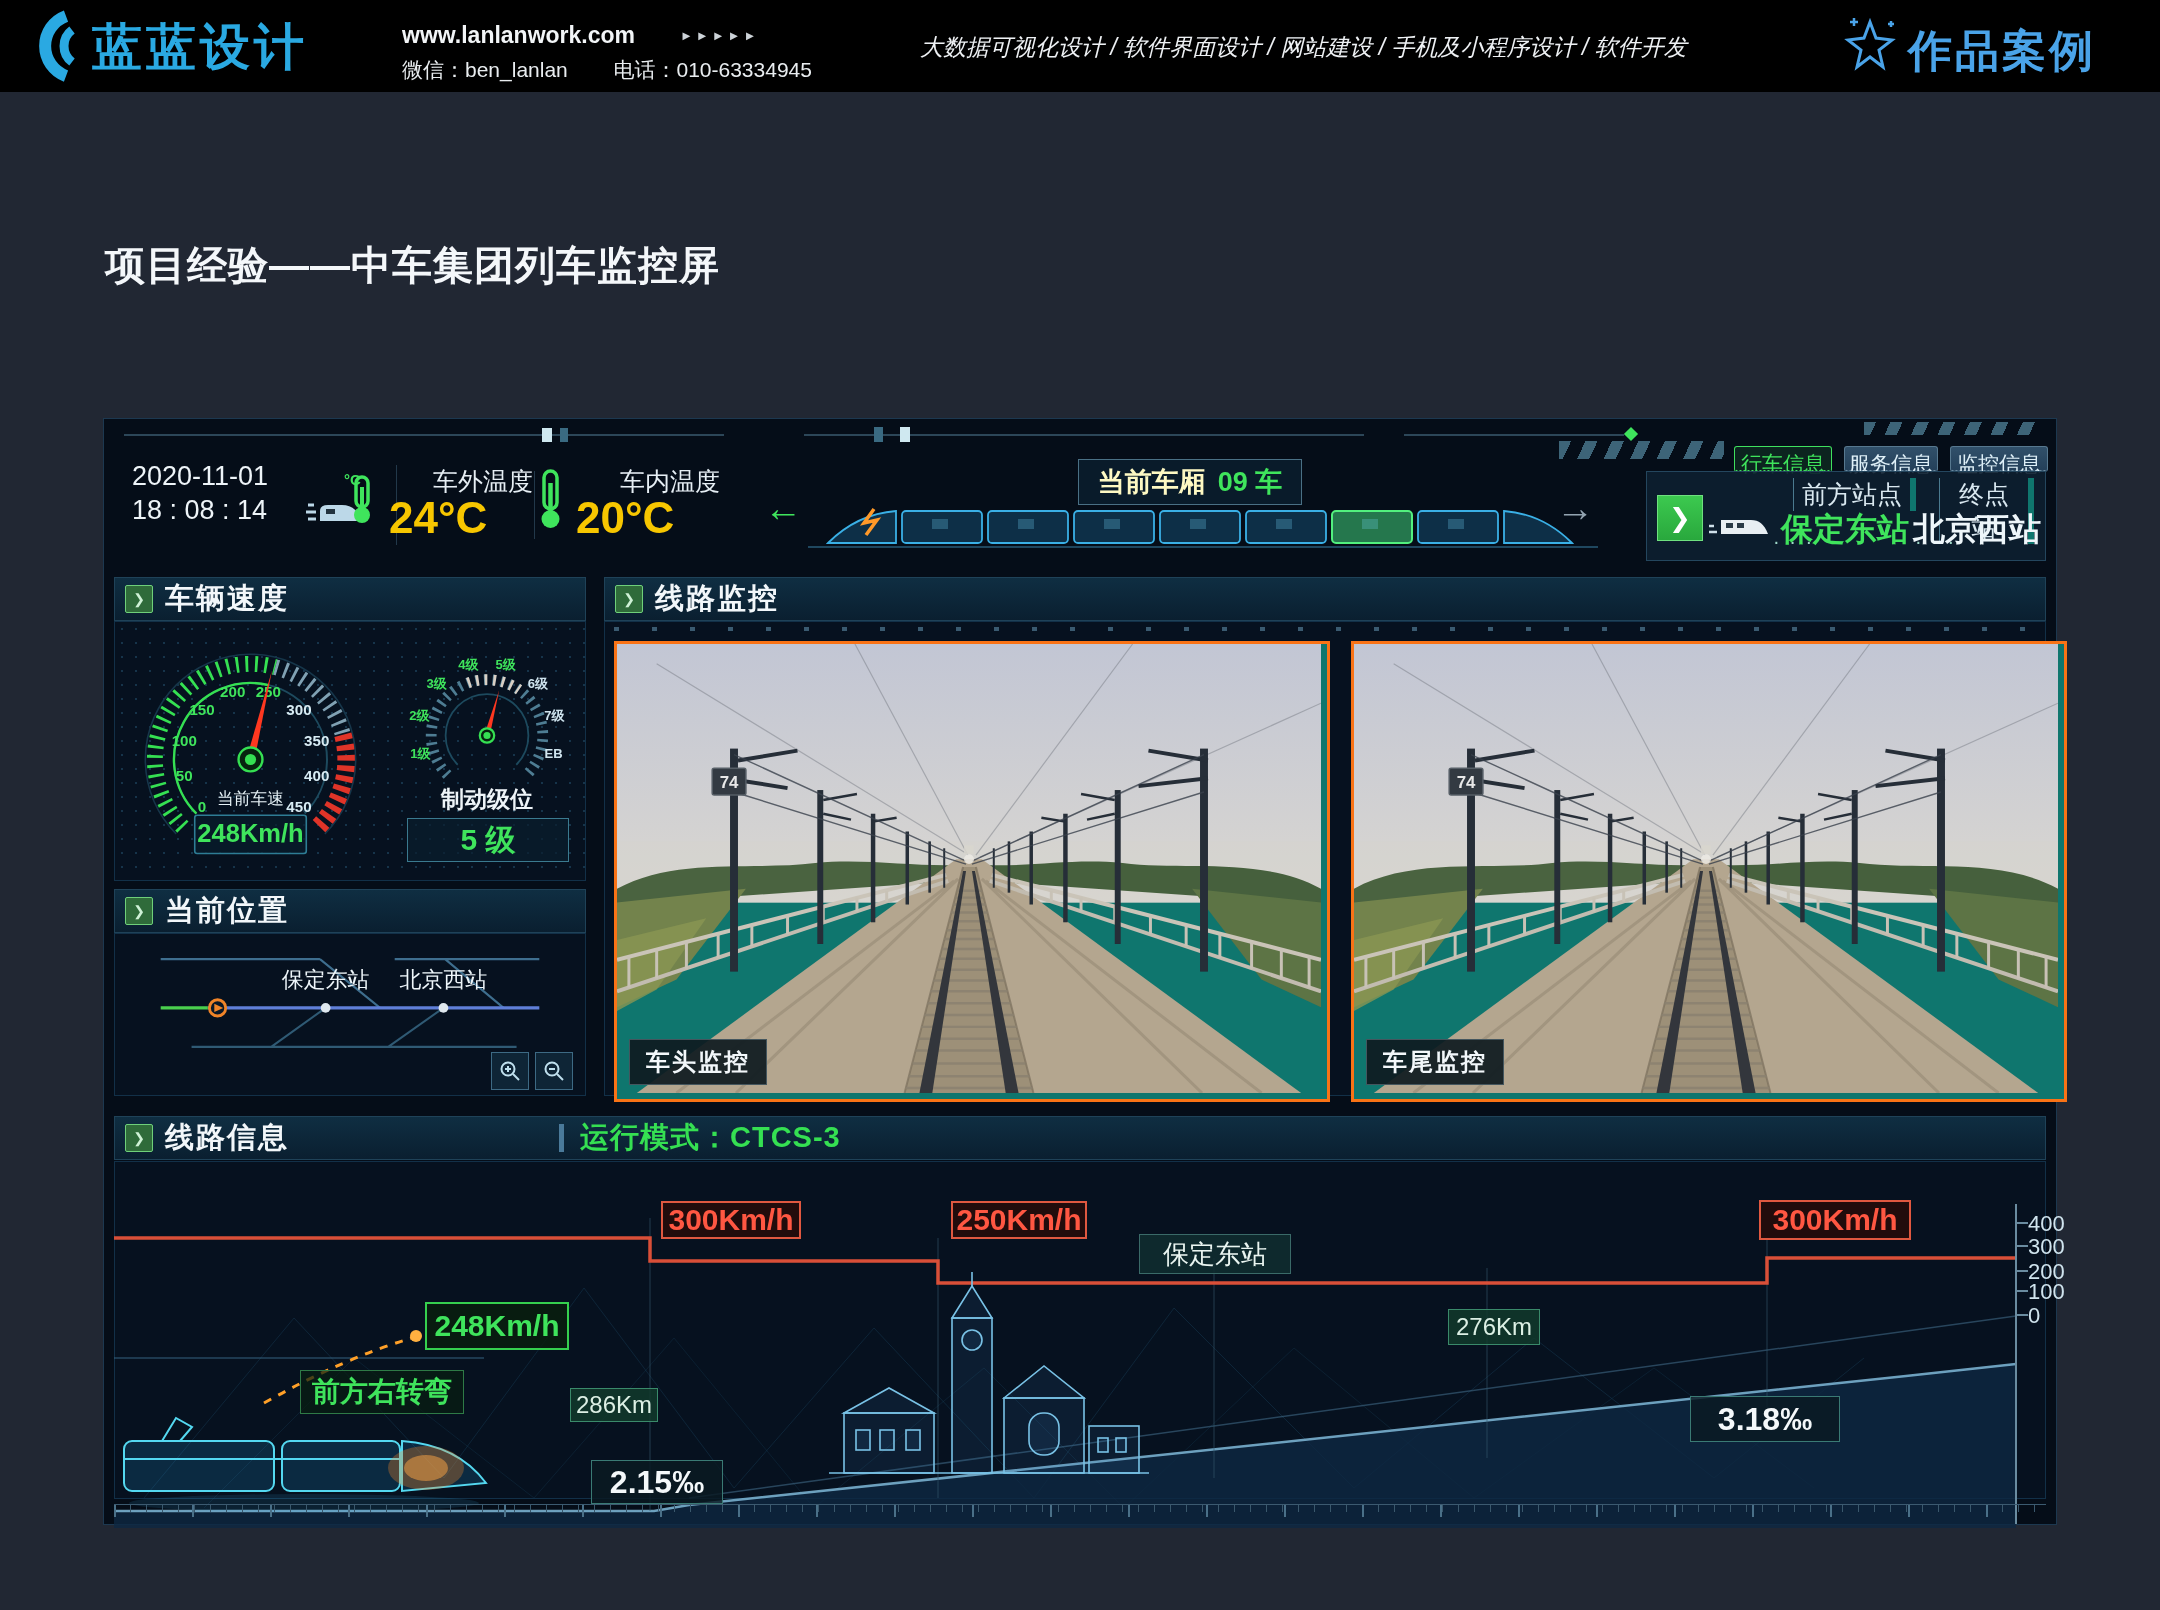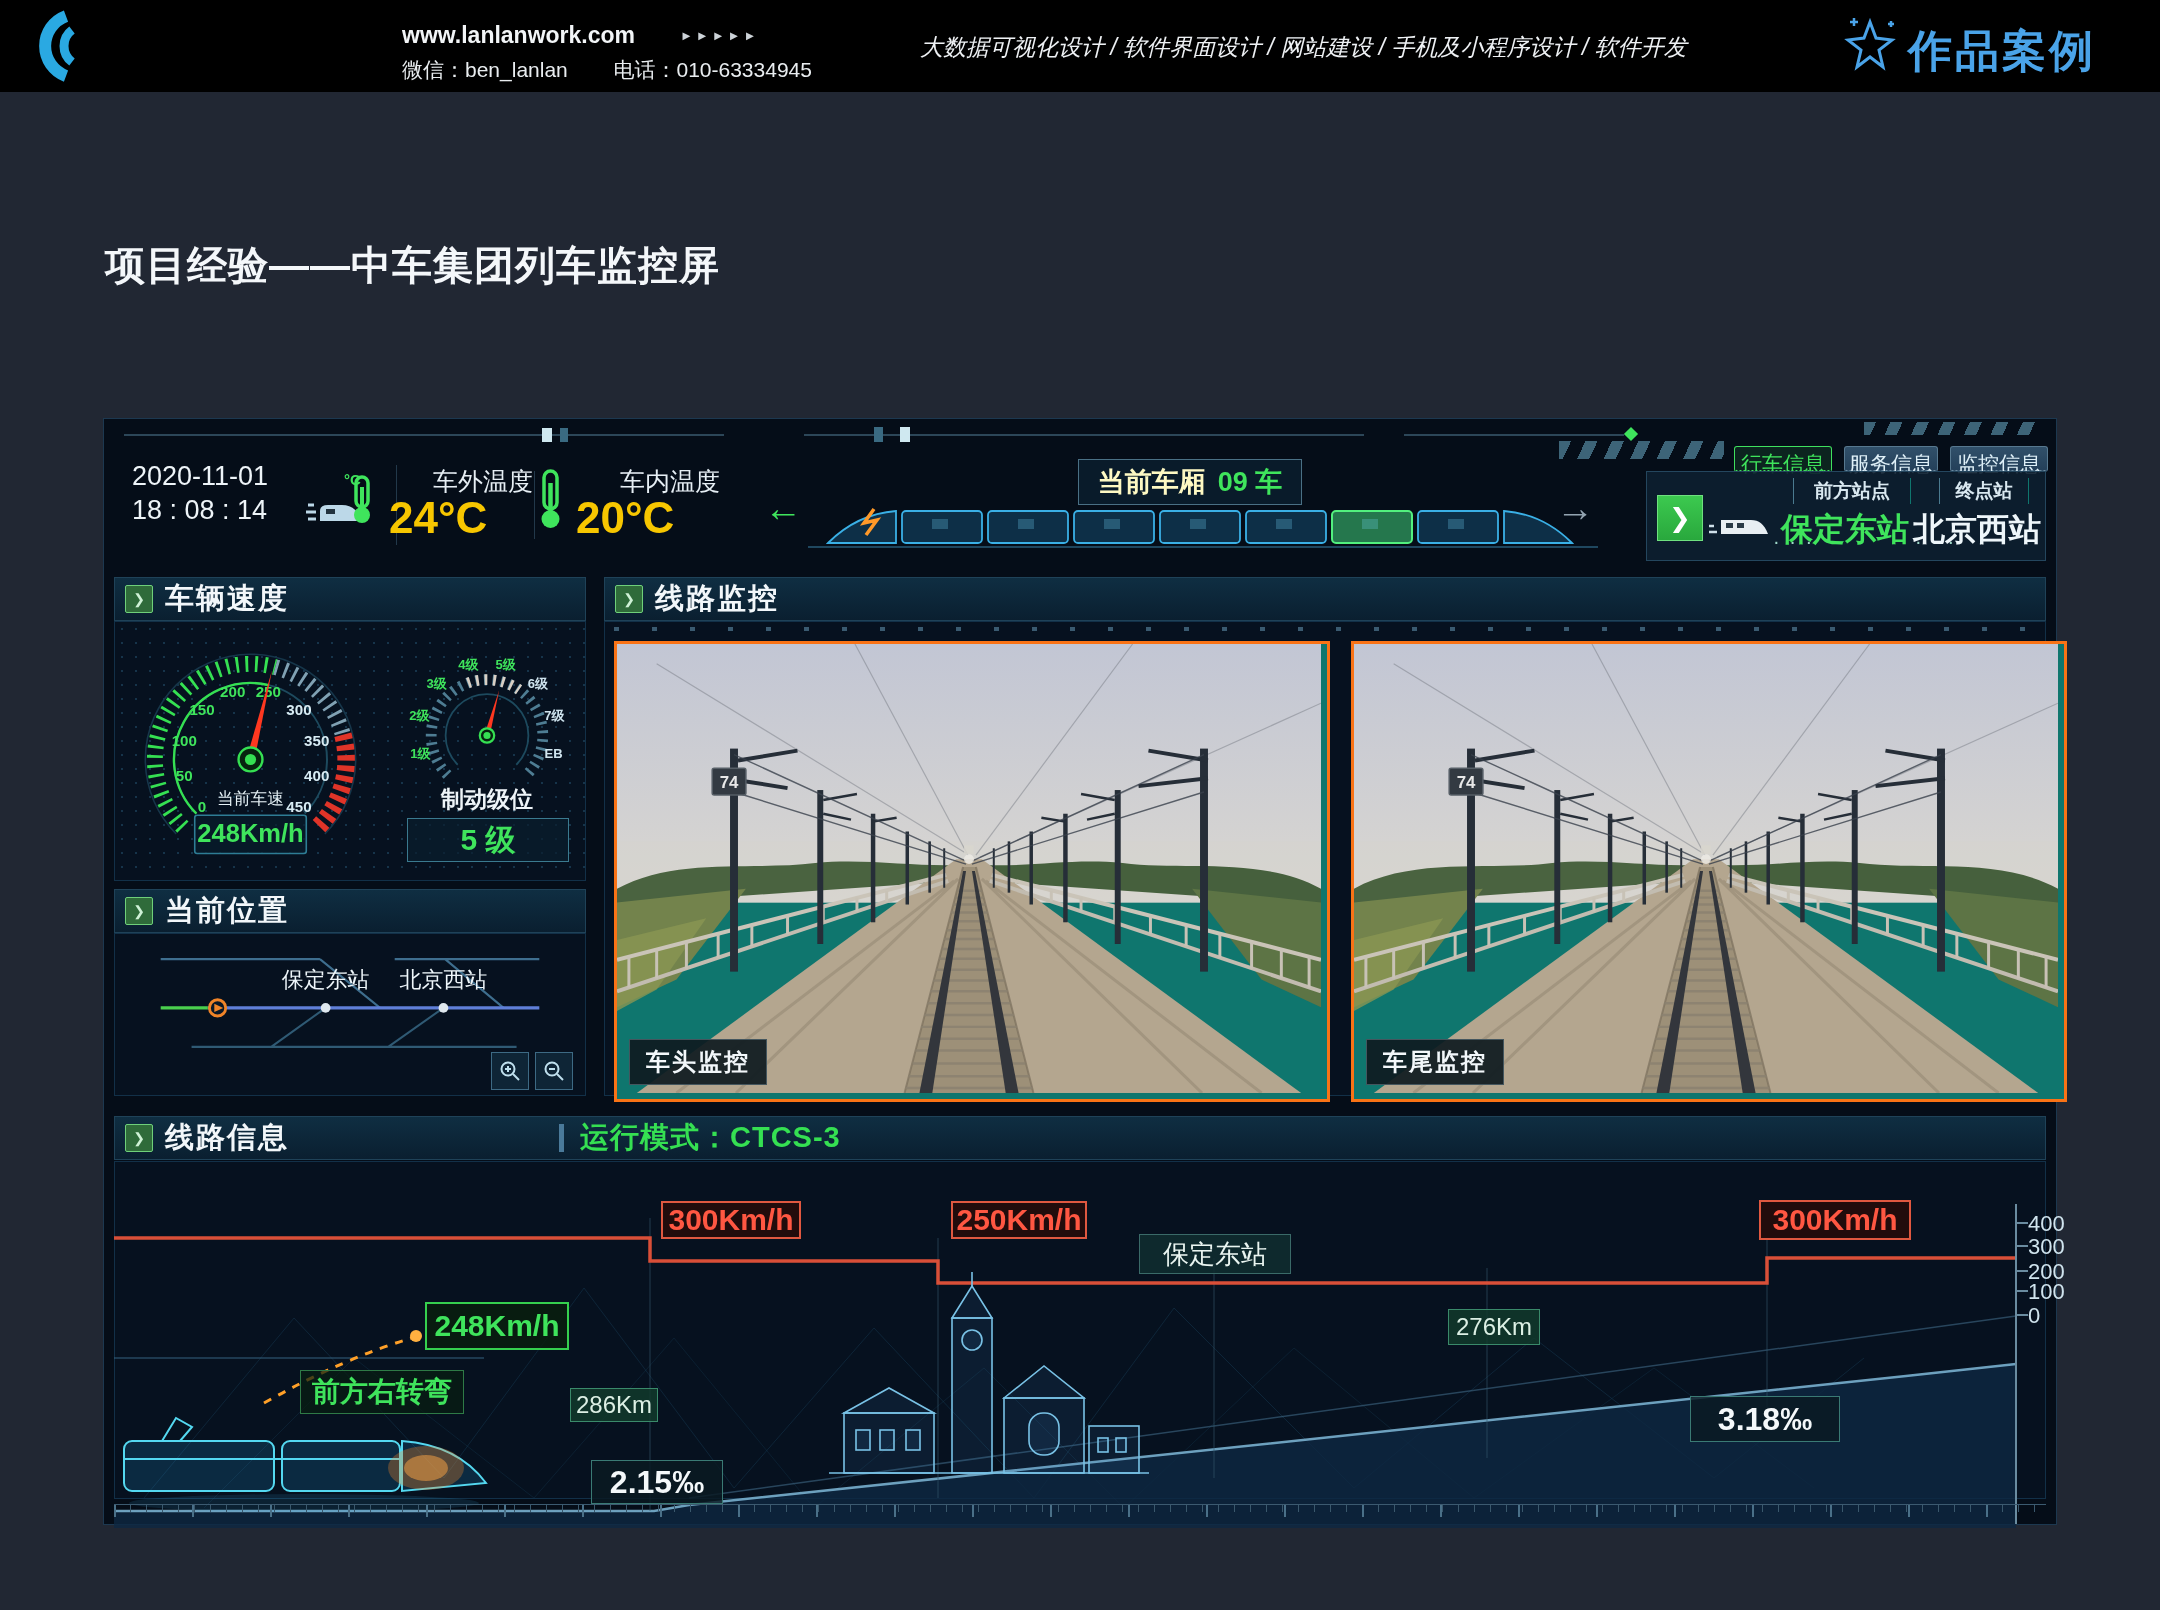--- a/index.html
+++ b/index.html
@@ -41,22 +41,22 @@
 
   .tab{position:absolute;top:27px;height:26px;line-height:34px;text-align:center;font-size:21px;cursor:pointer;
        background:linear-gradient(180deg,#31506a,#24405a);color:#dff0f8;border:1px solid #57788f;border-radius:3px;
        border-bottom:2px dotted #6a8aa0;box-sizing:border-box;}
   .tab.active{background:rgba(22,64,40,.45);color:#3fe45c;border:1px solid #3fe05e;border-bottom:2px dotted #3fe05e;}
 
   .station-panel{position:absolute;left:1542px;top:52px;width:400px;height:90px;background:rgba(13,31,48,.9);
        border:1px solid #24465e;box-sizing:border-box;}
   .go-btn{position:absolute;left:10px;top:23px;width:44px;height:44px;background:linear-gradient(180deg,#3cc94f,#29a83d);
        border:1px solid #6fe07f;color:#fff;font-size:26px;font-weight:bold;text-align:center;line-height:44px;cursor:pointer;}
-  .sta-lab{position:absolute;top:6px;font-size:19px;color:#d9e8f0;text-align:center;
-       border-left:1px solid #4a7a8f;border-right:1px solid #0f766e;padding:0 8px;font-weight:bold;}
+  .sta-lab{position:absolute;top:6px;font-size:25px;color:#d9e8f0;text-align:center;
+       border-left:1px solid #4a7a8f;border-right:6px solid #0f766e;padding:0 8px;}
   .sta-val{position:absolute;top:36px;font-size:32px;font-weight:bold;text-align:center;}
   .sta-val.green{color:#3fe45c;}
   .sta-dots{position:absolute;top:58px;font-size:20px;color:#9fd8c8;letter-spacing:2px;}
 
   
   .panel-hd{position:absolute;height:44px;background:linear-gradient(180deg,#0f2e42,#0a1f30);
        border:1px solid #1f4258;box-sizing:border-box;display:flex;align-items:center;}
   .panel-ico{width:26px;height:26px;margin:0 12px 0 10px;background:#2f6b3a;border:1px solid #6fd07a;
        color:#cff2d6;font-size:14px;text-align:center;line-height:26px;border-radius:2px;flex:0 0 auto;}
   .panel-title{font-size:29px;font-weight:bold;color:#f2f7fa;letter-spacing:2px;}
@@ -97,20 +97,21 @@
 </head>
 <body>
 
 <div class="page">
 
   <div class="site-header">
     <svg class="abs" style="left:16px;top:10px" width="68" height="72" viewBox="0 0 68 72">
       <path d="M50,6 A32,32 0 0 0 50,66" fill="none" stroke="#2aa9e2" stroke-width="12"></path>
       <path d="M56,20 A20,20 0 0 0 56,52" fill="none" stroke="#2aa9e2" stroke-width="9"></path>
     </svg>
+    <div class="logo-text">蓝蓝设计</div>
     <div class="hdr-url">www.lanlanwork.com</div>
     <div class="hdr-arrows">►►►►►</div>
     <div class="hdr-contact">
       <span>微信：ben_lanlan</span>
       <span style="display:inline-block;width:34px"></span>
       <span>电话：010-63334945</span>
     </div>
     <div class="hdr-services">大数据可视化设计 / 软件界面设计 / 网站建设 / 手机及小程序设计 / 软件开发</div>
     <svg class="abs" style="left:1842px;top:16px" width="56" height="58" viewBox="0 0 56 58">
       <polygon points="28,6 34,22 50,24 37,34 41,51 28,41 15,51 19,34 6,24 22,22" fill="none" stroke="#4aa3e8" stroke-width="3"></polygon>

